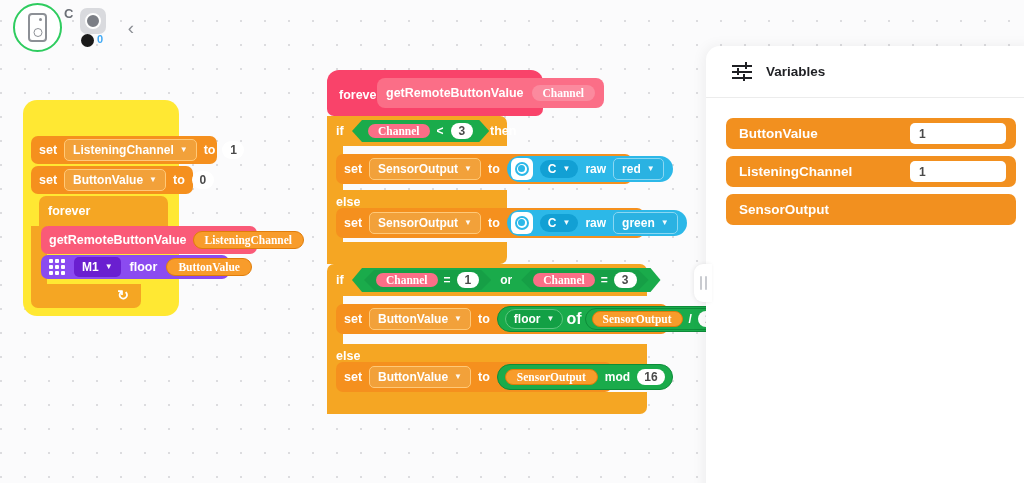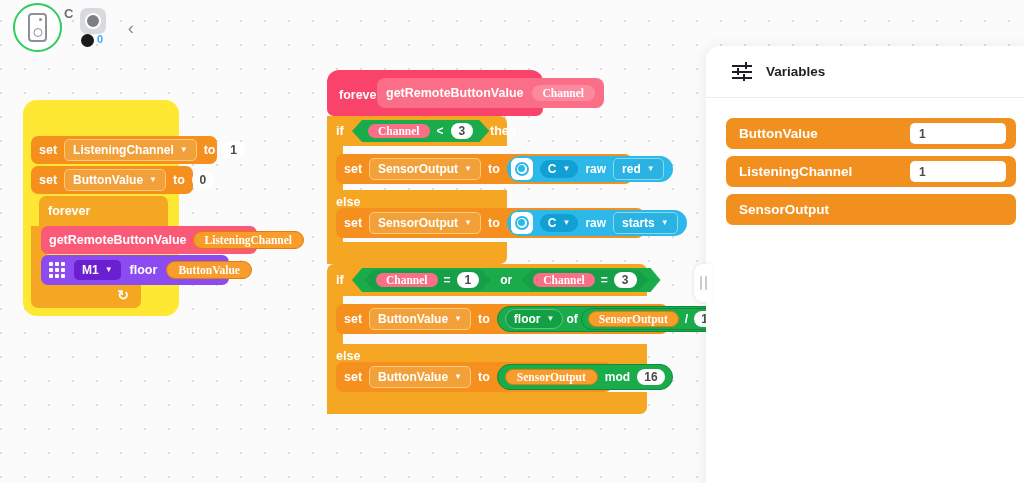--- a/index.html
+++ b/index.html
@@ -240,21 +240,21 @@
   <div class="blk c-orange" style="left:31px; top:226px; width:16px; height:64px;"></div>
   <div class="blk c-orange" style="left:31px; top:284px; width:110px; height:24px; border-radius:0 0 7px 7px;">
     <span class="loop-arrow" style="position:absolute; right:12px; top:3px;">↻</span>
   </div>
 
   <div class="blk stack-blk c-pink" style="left:41px; top:226px; width:216px; height:28px; gap:6px; border-radius:7px;">
     <span class="label">getRemoteButtonValue</span>
     <span class="oval oval-orange" style="font-size:11.5px;">ListeningChannel</span>
   </div>
 
-  <div class="blk stack-blk c-purple" style="left:41px; top:255px; width:188px; height:30px; gap:9px; border-radius:7px;">
+  <div class="blk stack-blk c-purple" style="left:41px; top:255px; width:188px; height:24px; gap:9px; border-radius:7px;">
     <span class="matrix">
       <div></div>
         <div></div>
         <div></div>
         <div></div>
         <div></div>
         <div></div>
         <div></div>
         <div></div>
         <div></div>
@@ -329,21 +329,21 @@
           <span class="ring2">
             <i></i>
           </span>
         </span>
       <span class="dd dd-blued" style="border-radius:14px; padding:2px 8px;">
         <span>C</span>
         <span class="caret">▼</span>
       </span>
       <span class="label" style="font-size:12px;">raw</span>
       <span class="dd dd-blue">
-        <span>starts</span>
+        <span>green</span>
         <span class="caret">▼</span>
       </span>
     </span>
   </div>
 
   <div class="blk c-orange" style="left:327px; top:242px; width:180px; height:22px; border-radius:0 0 7px 7px;"></div>
 
   <div class="blk c-orange" style="left:327px; top:264px; width:320px; height:32px; border-radius:7px 7px 0 0;">
     <span class="label" style="position:absolute; left:9px; top:9px;">if</span>
     <span class="label" style="position:absolute; left:296px; top:9px;">then</span>
@@ -370,21 +370,21 @@
     <span class="dd dd-orange">
       <span>ButtonValue</span>
       <span class="caret">▼</span>
     </span>
     <span class="label">to</span>
     <span class="row" style="background:#1aab4b; border:1.6px solid #0d8c39; border-radius:18px; height:26px; padding:0 7px; gap:3px;">
       <span class="dd dd-green" style="border-radius:14px; padding:2px 8px;">
         <span>floor</span>
         <span class="caret">▼</span>
       </span>
-      <span class="label" style="font-size:12px;">of</span>
+      <span class="label" style="font-size:16px;">of</span>
       <span class="row" style="background:#1aab4b; border:1.6px solid #0d8c39; border-radius:16px; height:22px; padding:0 6px; gap:6px;">
         <span class="oval oval-orange" style="padding:1px 10px; font-size:11.5px;">SensorOutput</span>
         <span class="label" style="font-size:12px;">/</span>
         <span class="numpill" style="padding:1px 7px;">16</span>
       </span>
     </span>
   </div>
 
   <div class="blk c-orange" style="left:327px; top:344px; width:320px; height:26px;">
     <span class="label" style="position:absolute; left:9px; top:5px;">else</span>

